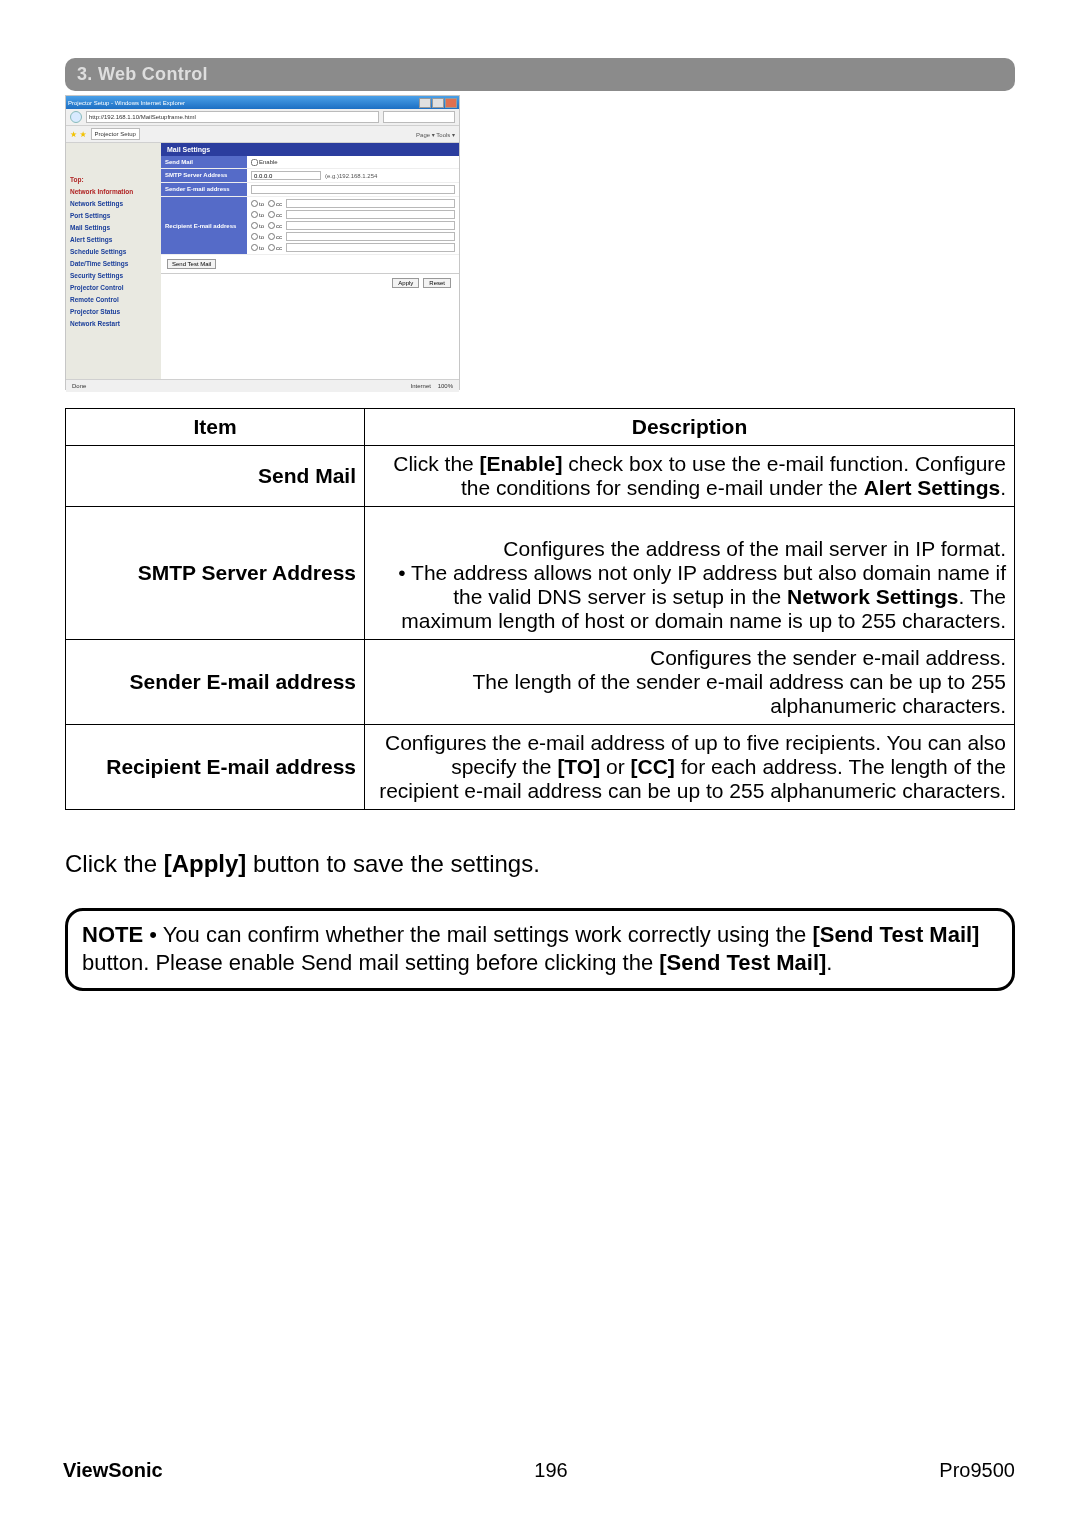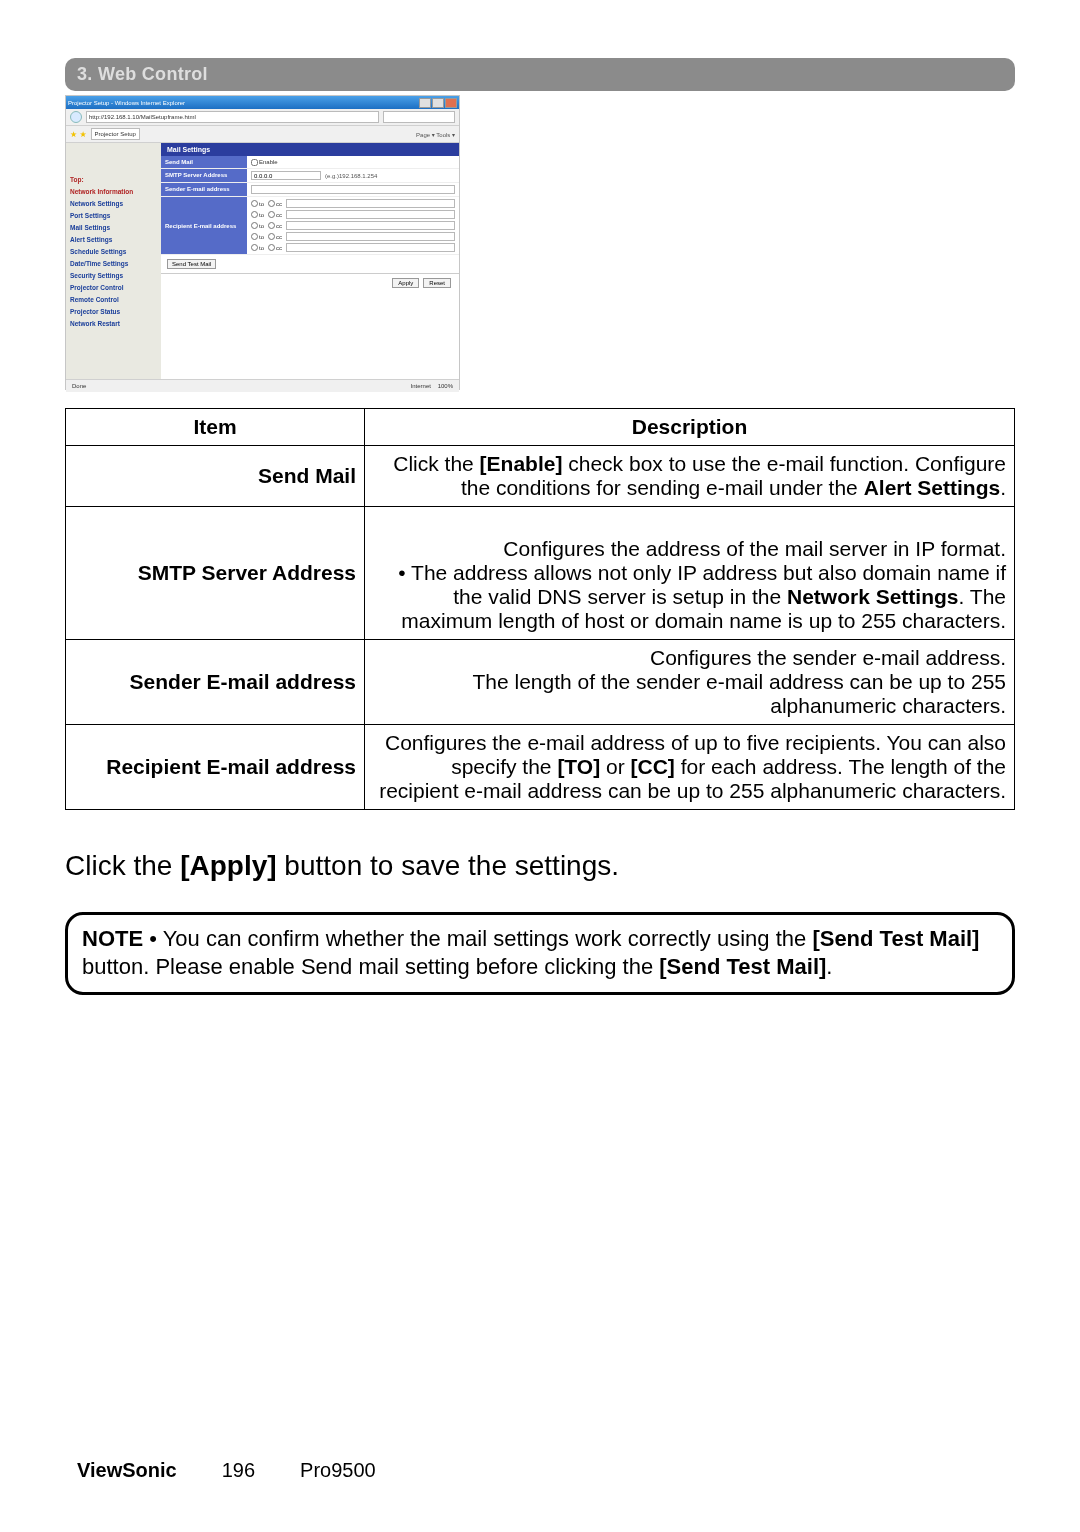--- a/index.html
+++ b/index.html
@@ -175,36 +175,37 @@
   }
   table.desc th {
     text-align: center;
     font-weight: bold;
   }
   table.desc td.item {
     font-weight: bold;
     width: 282px;
   }
   .after-table {
-    font-size: 28px;
+    font-size: 24px;
     margin: 40px 0 30px 0;
   }
   .note-box {
     border: 3px solid #000;
     border-radius: 18px;
     padding: 10px 14px 12px 14px;
     font-size: 22px;
     line-height: 1.25;
   }
   .footer {
     position: absolute;
     bottom: 50px;
-    left: 77px;
+    left: 63px;
     right: 65px;
     display: flex;
+    justify-content: space-between;
     font-size: 20px;
     gap: 45px;
   }
   .footer .brand { font-weight: bold; }
   b { font-weight: bold; }
 </style>
 </head>
 <body>
 
 <div class="page">

